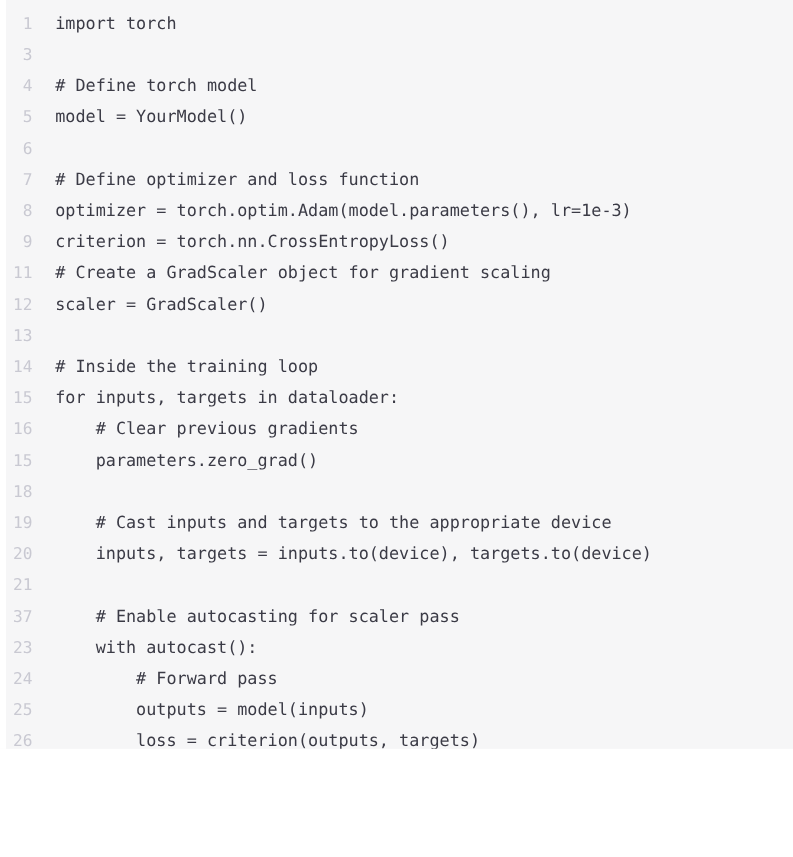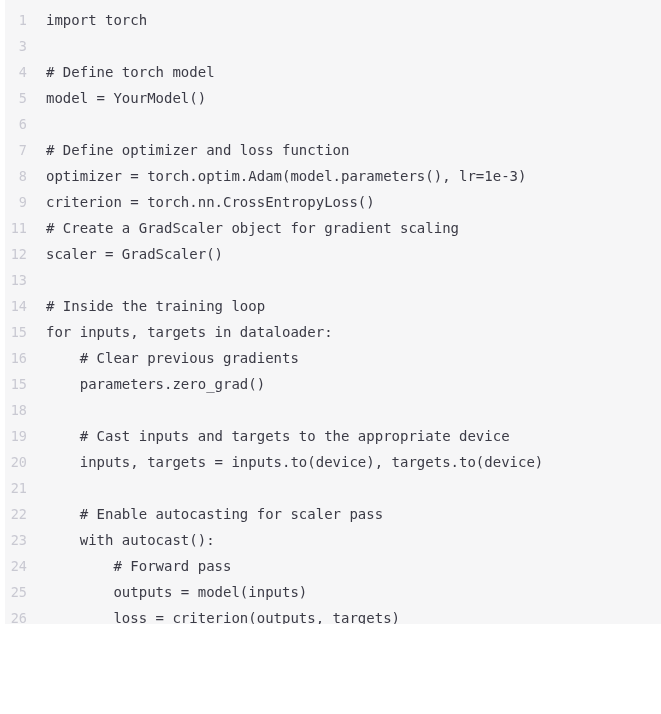--- a/index.html
+++ b/index.html
@@ -79,20 +79,20 @@
       <div class="code-line"><span class="ln">12</span><span class="code-text">scaler = GradScaler()</span></div>
       <div class="code-line"><span class="ln">13</span><span class="code-text"></span></div>
       <div class="code-line"><span class="ln">14</span><span class="code-text"># Inside the training loop</span></div>
       <div class="code-line"><span class="ln">15</span><span class="code-text">for inputs, targets in dataloader:</span></div>
       <div class="code-line"><span class="ln">16</span><span class="code-text">    # Clear previous gradients</span></div>
       <div class="code-line"><span class="ln">15</span><span class="code-text">    parameters.zero_grad()</span></div>
       <div class="code-line"><span class="ln">18</span><span class="code-text"></span></div>
       <div class="code-line"><span class="ln">19</span><span class="code-text">    # Cast inputs and targets to the appropriate device</span></div>
       <div class="code-line"><span class="ln">20</span><span class="code-text">    inputs, targets = inputs.to(device), targets.to(device)</span></div>
       <div class="code-line"><span class="ln">21</span><span class="code-text"></span></div>
-      <div class="code-line"><span class="ln">22</span><span class="code-text">    # Enable autocasting for scaler pass</span></div>
+      <div class="code-line"><span class="ln">37</span><span class="code-text">    # Enable autocasting for scaler pass</span></div>
       <div class="code-line"><span class="ln">23</span><span class="code-text">    with autocast():</span></div>
       <div class="code-line"><span class="ln">24</span><span class="code-text">        # Forward pass</span></div>
       <div class="code-line"><span class="ln">25</span><span class="code-text">        outputs = model(inputs)</span></div>
       <div class="code-line"><span class="ln">26</span><span class="code-text">        loss = criterion(outputs, targets)</span></div>
       <div class="code-line"><span class="ln">27</span><span class="code-text"></span></div>
     </div>
 </div>
 
 </body></html>

